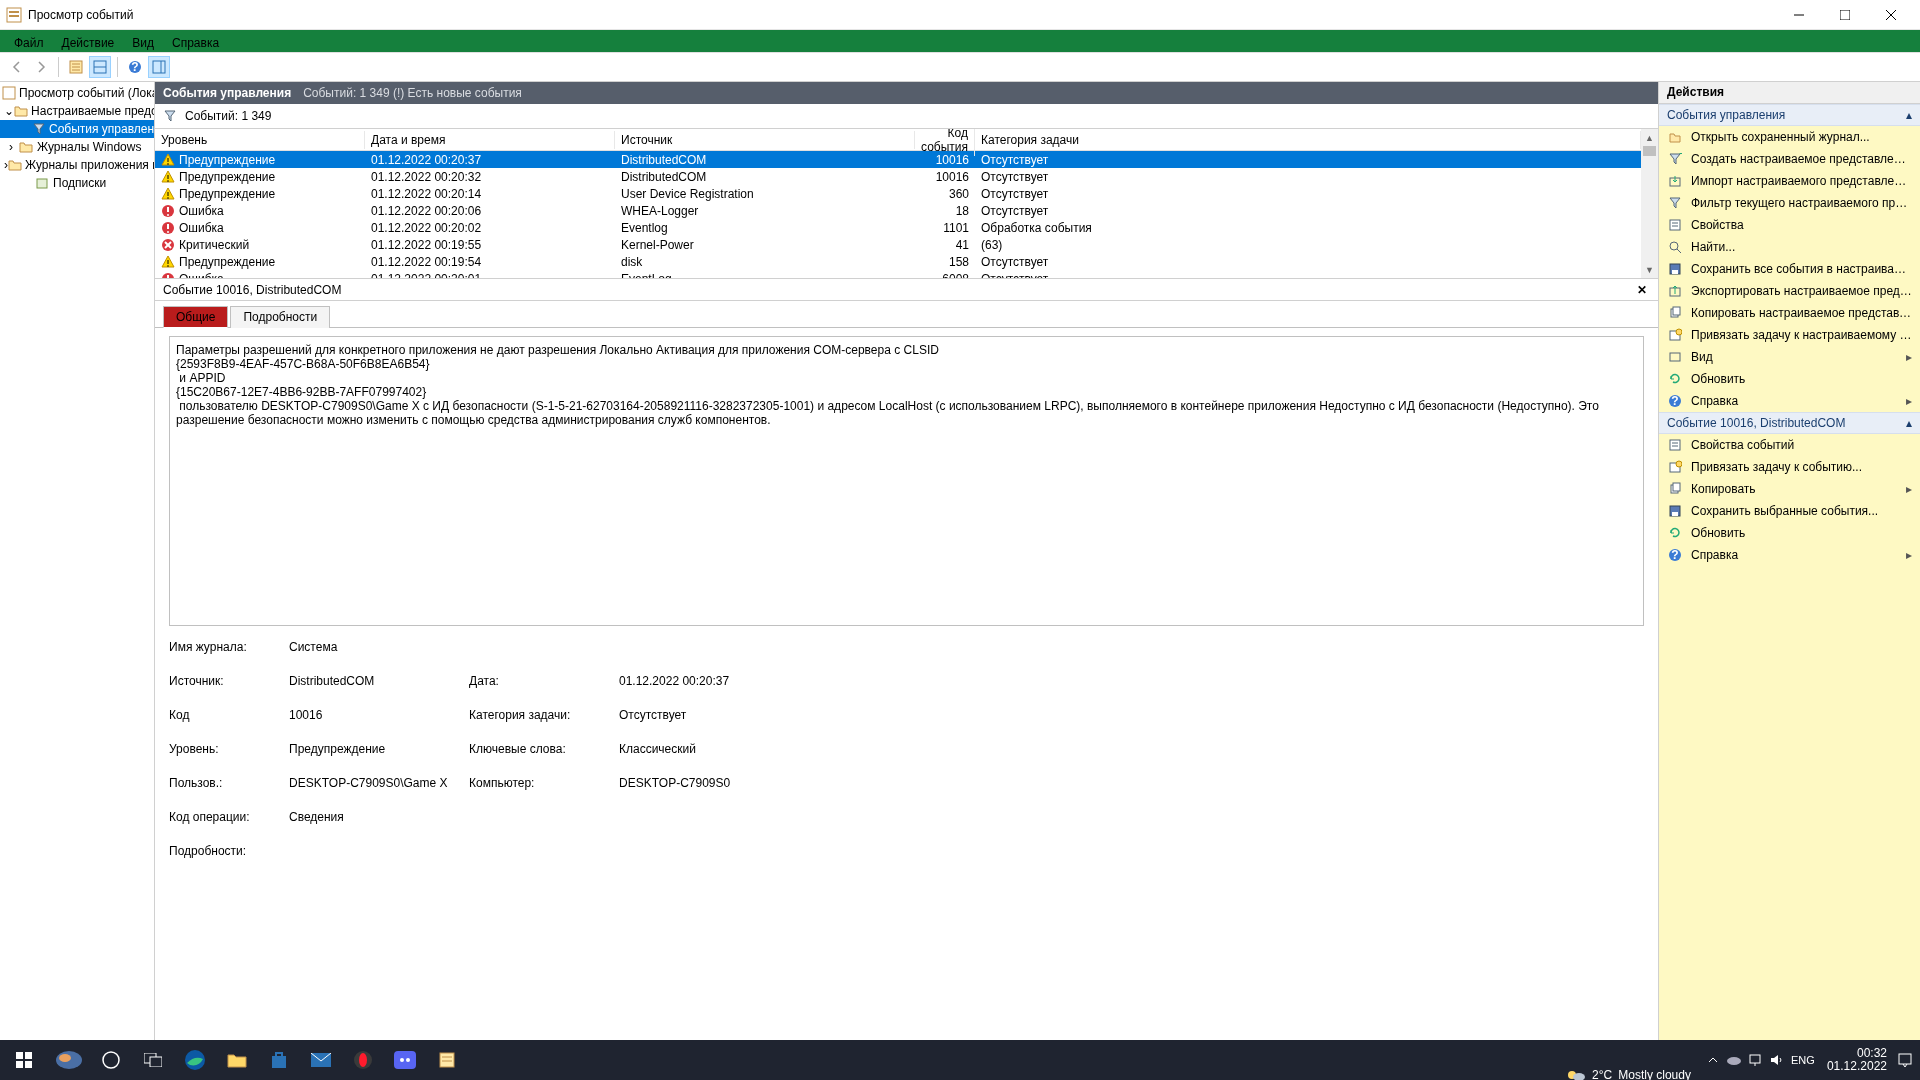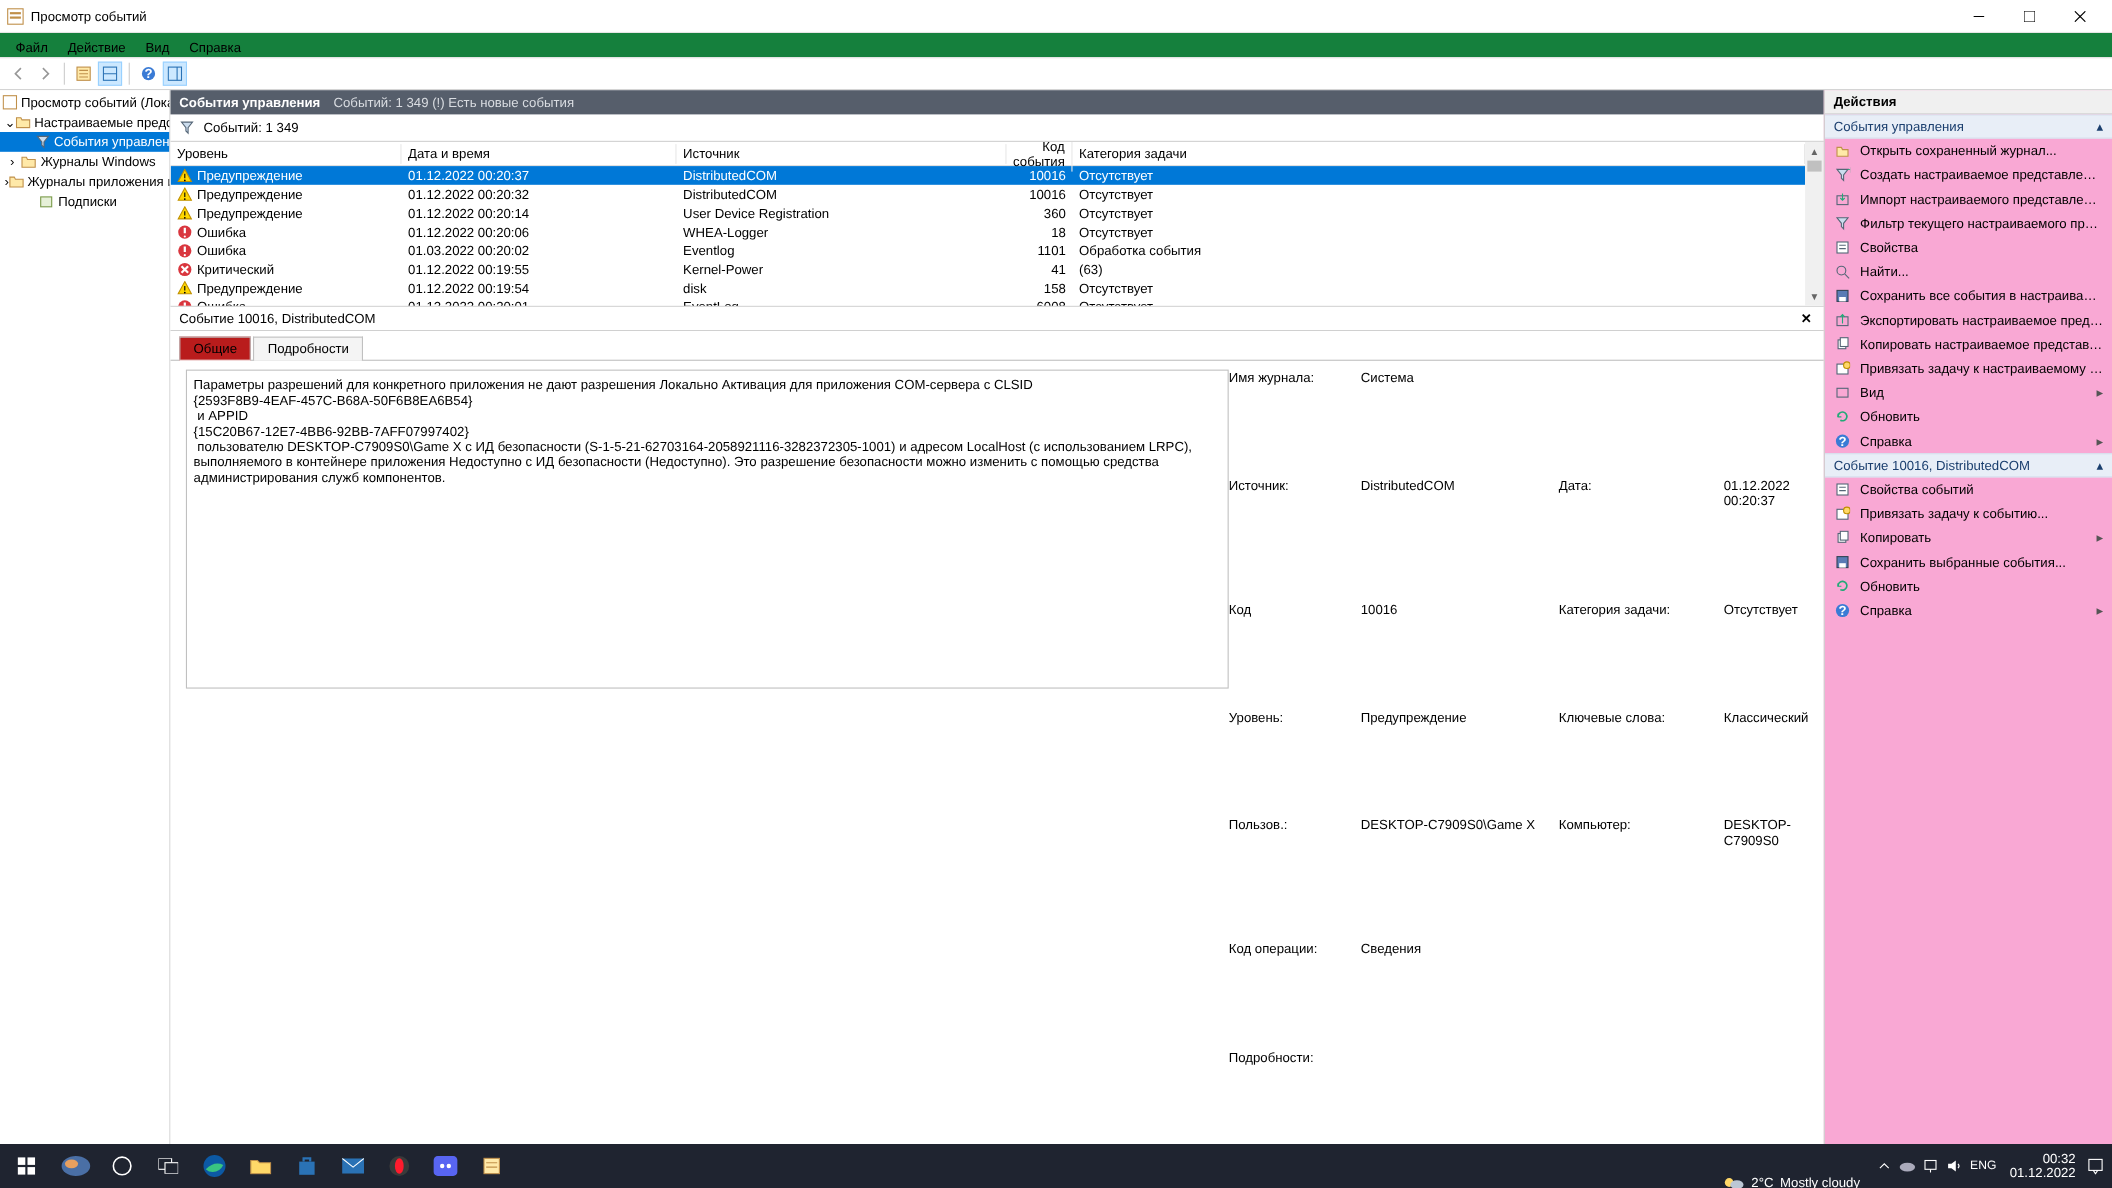--- a/index.html
+++ b/index.html
@@ -42,26 +42,26 @@
 .col-id { width: 60px; text-align: right; }
 .col-task { flex: 1; }
 .vbar { width: 17px; background: #f0f0f0; display:flex; flex-direction:column; }
 .vbar .arrow { height:17px; display:flex; align-items:center; justify-content:center; font-size:9px; color:#666; }
 .vbar .thumb { background:#c0c0c0; margin:0 2px; }
 .detail-header { height: 22px; background: #fff; border-bottom: 1px solid #d0d0d0; display: flex; align-items: center; justify-content: space-between; padding: 0 8px; }
 .detail-close { width:16px; height:16px; display:flex; align-items:center; justify-content:center; cursor:pointer; font-weight:bold; }
 .tabs { display: flex; background: #fff; padding: 4px 8px 0; border-bottom: 1px solid #c0c0c0; gap: 2px; }
 .tab { padding: 3px 12px; border: 1px solid #c0c0c0; border-bottom: none; background: #f4f4f4; cursor: pointer; position: relative; top: 1px; }
 .tab.active { background: #b91c1c; border-bottom: 1px solid #fff; }
-.detail-body { flex: 1; padding: 8px 14px; overflow: auto; display:flex; flex-direction:row; }
+.detail-body { flex: 1; padding: 8px 14px; overflow: auto; display:flex; flex-direction:column; }
 .desc-box { border: 1px solid #c0c0c0; padding: 6px; height: 290px; margin-bottom: 14px; overflow: auto; }
 .meta-grid { display: grid; grid-template-columns: 100px 160px 130px 1fr; row-gap: 4px; column-gap: 8px; max-width: 820px; gap: 20px; }
 .meta-grid .label { color: #000; }
 .link { color: #0066cc; text-decoration: underline; cursor: pointer; }
-.actions-pane { width: 262px; background: #f9a8d4; border-left: 1px solid #d0d0d0; display: flex; flex-direction: column; }
+.actions-pane { width: 262px; background: #fef9c3; border-left: 1px solid #d0d0d0; display: flex; flex-direction: column; }
 .actions-title { height: 22px; background: #f0f0f0; border-bottom: 1px solid #d0d0d0; padding: 3px 8px; font-weight: 600; }
 .actions-scroll { flex:1; overflow:auto; }
 .action-section { background: #e8eef7; padding: 3px 8px; display: flex; justify-content: space-between; border-top: 1px solid #d6dfed; border-bottom: 1px solid #d6dfed; color:#1a3e6e; }
 .action-item { display: flex; align-items: center; padding: 3px 8px; gap: 8px; cursor: pointer; }
 .action-item .ai-icon { width: 16px; height: 16px; display: inline-flex; align-items: center; justify-content: center; }
 .action-item .ai-label { flex: 1; white-space: nowrap; overflow:hidden; text-overflow:ellipsis; }
 .action-item .ai-arrow { color: #555; }
 .taskbar { height: 40px; background: #1f2430; display: flex; align-items: center; color: #fff; }
 .taskbar .start { width: 48px; height: 40px; display:flex; align-items:center; justify-content:center; }
 .taskbar .search { flex: 0 0 260px; height: 40px; background: #2b3040; display: flex; align-items: center; padding: 0 10px; gap: 8px; color: #aaa; }
@@ -303,21 +303,21 @@
               <div class="col-level">
                 <span>
                   <svg width="14" height="14">
                     <circle cx="7" cy="7" r="6" fill="#d9363e"></circle>
                     <line x1="7" y1="3" x2="7" y2="8" stroke="#fff" stroke-width="2"></line>
                     <circle cx="7" cy="11" r="1" fill="#fff"></circle>
                   </svg>
                 </span>
                 <span>Ошибка</span>
               </div>
-              <div class="col-date">01.03.2022 00:20:02</div>
+              <div class="col-date">01.12.2022 00:20:02</div>
               <div class="col-source">Eventlog</div>
               <div class="col-id">1101</div>
               <div class="col-task">Обработка события</div>
             </div>
             <div class="row">
               <div class="col-level">
                 <span>
                   <svg width="14" height="14">
                     <circle cx="7" cy="7" r="6" fill="#d9363e"></circle>
                     <line x1="4" y1="4" x2="10" y2="10" stroke="#fff" stroke-width="2"></line>

